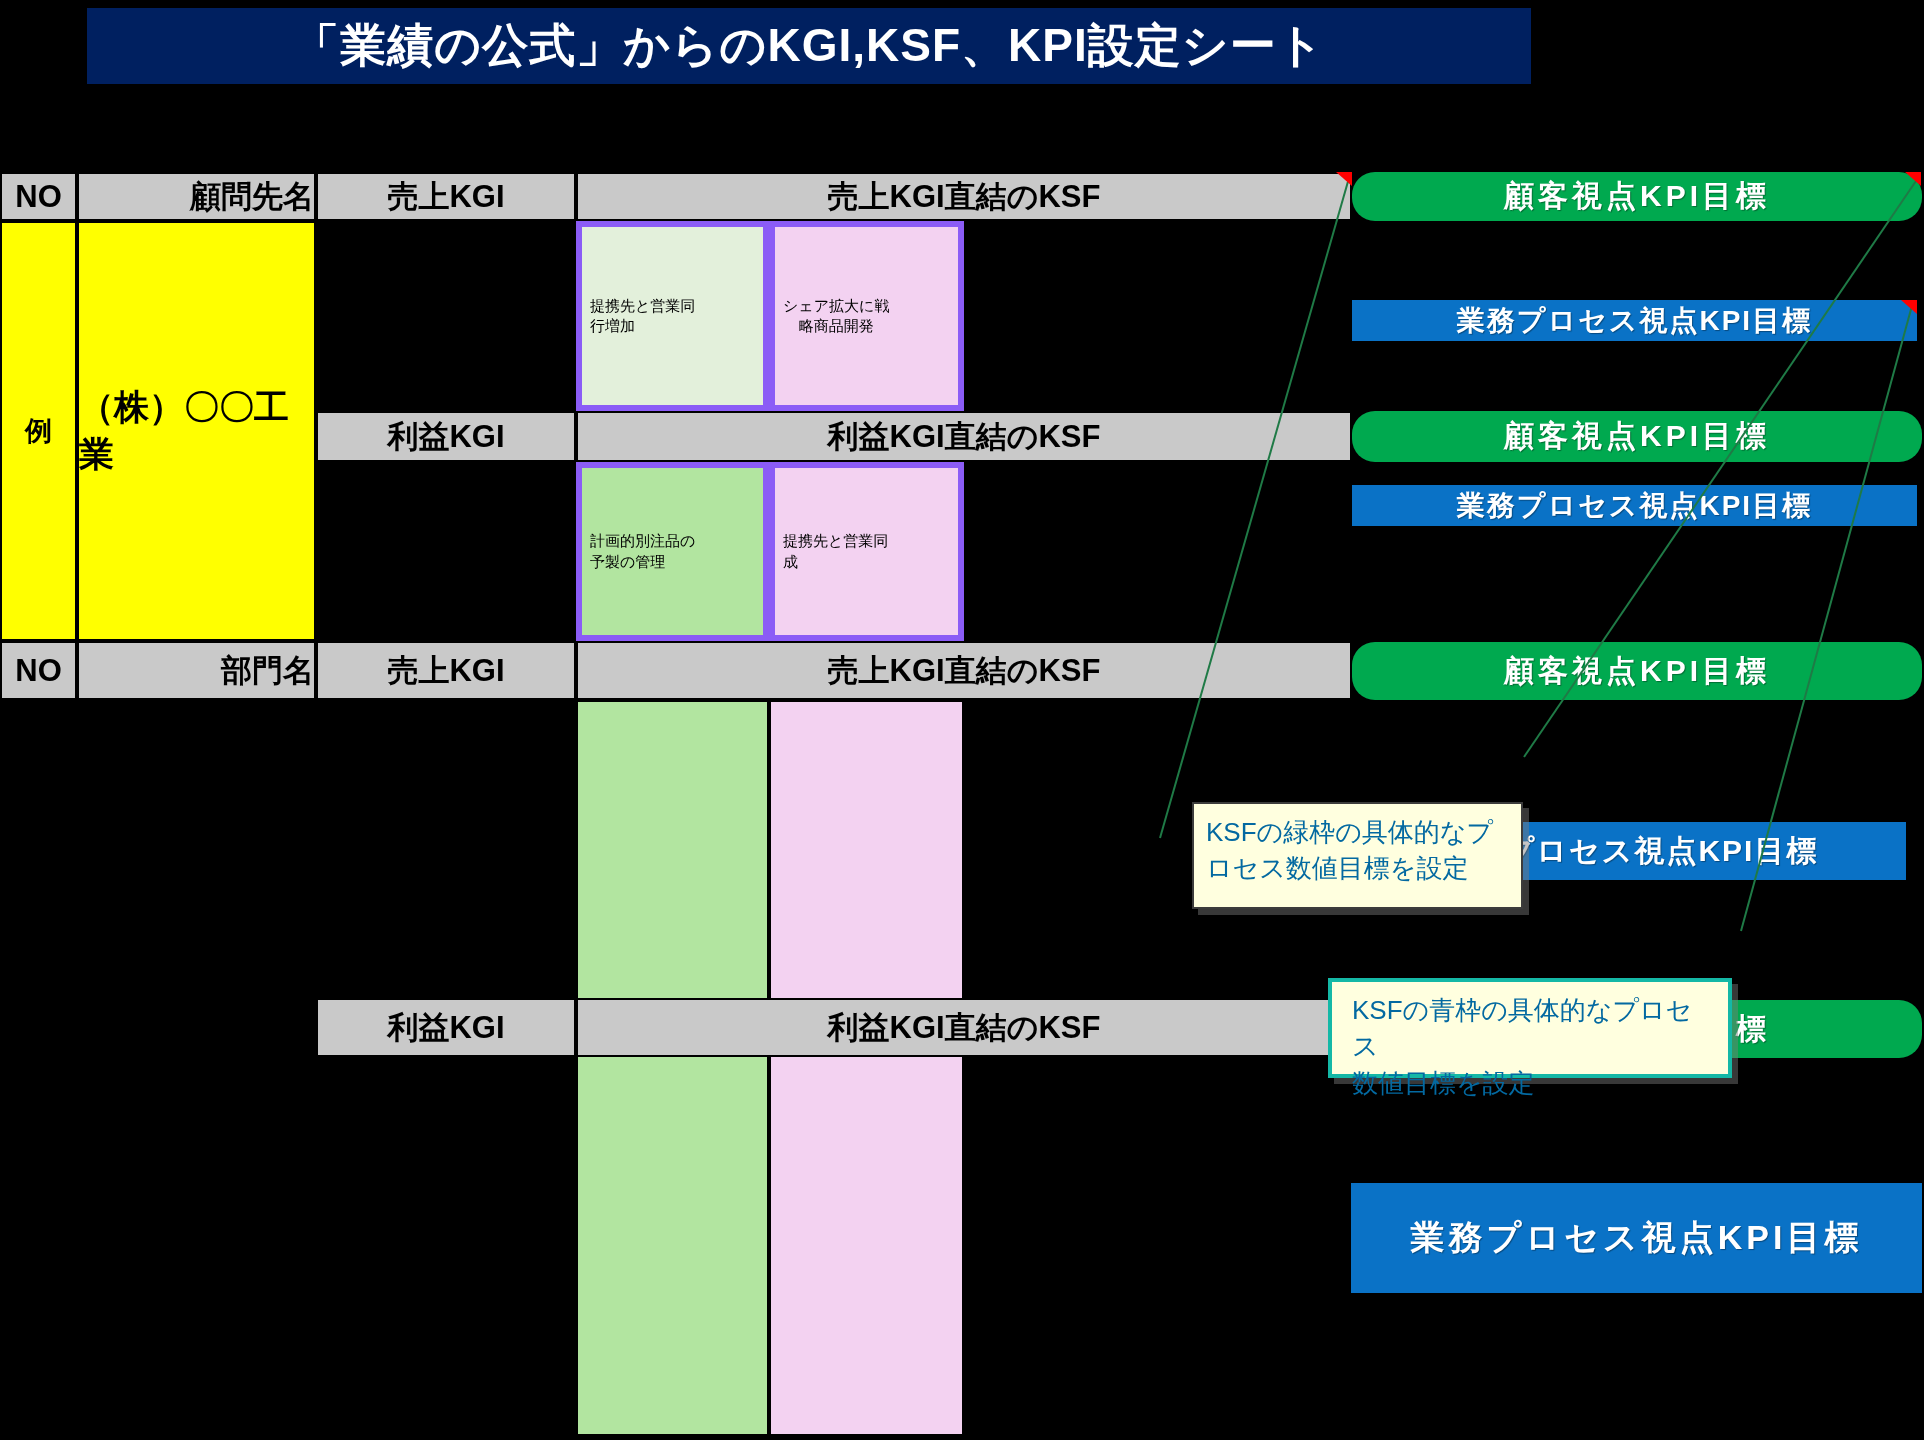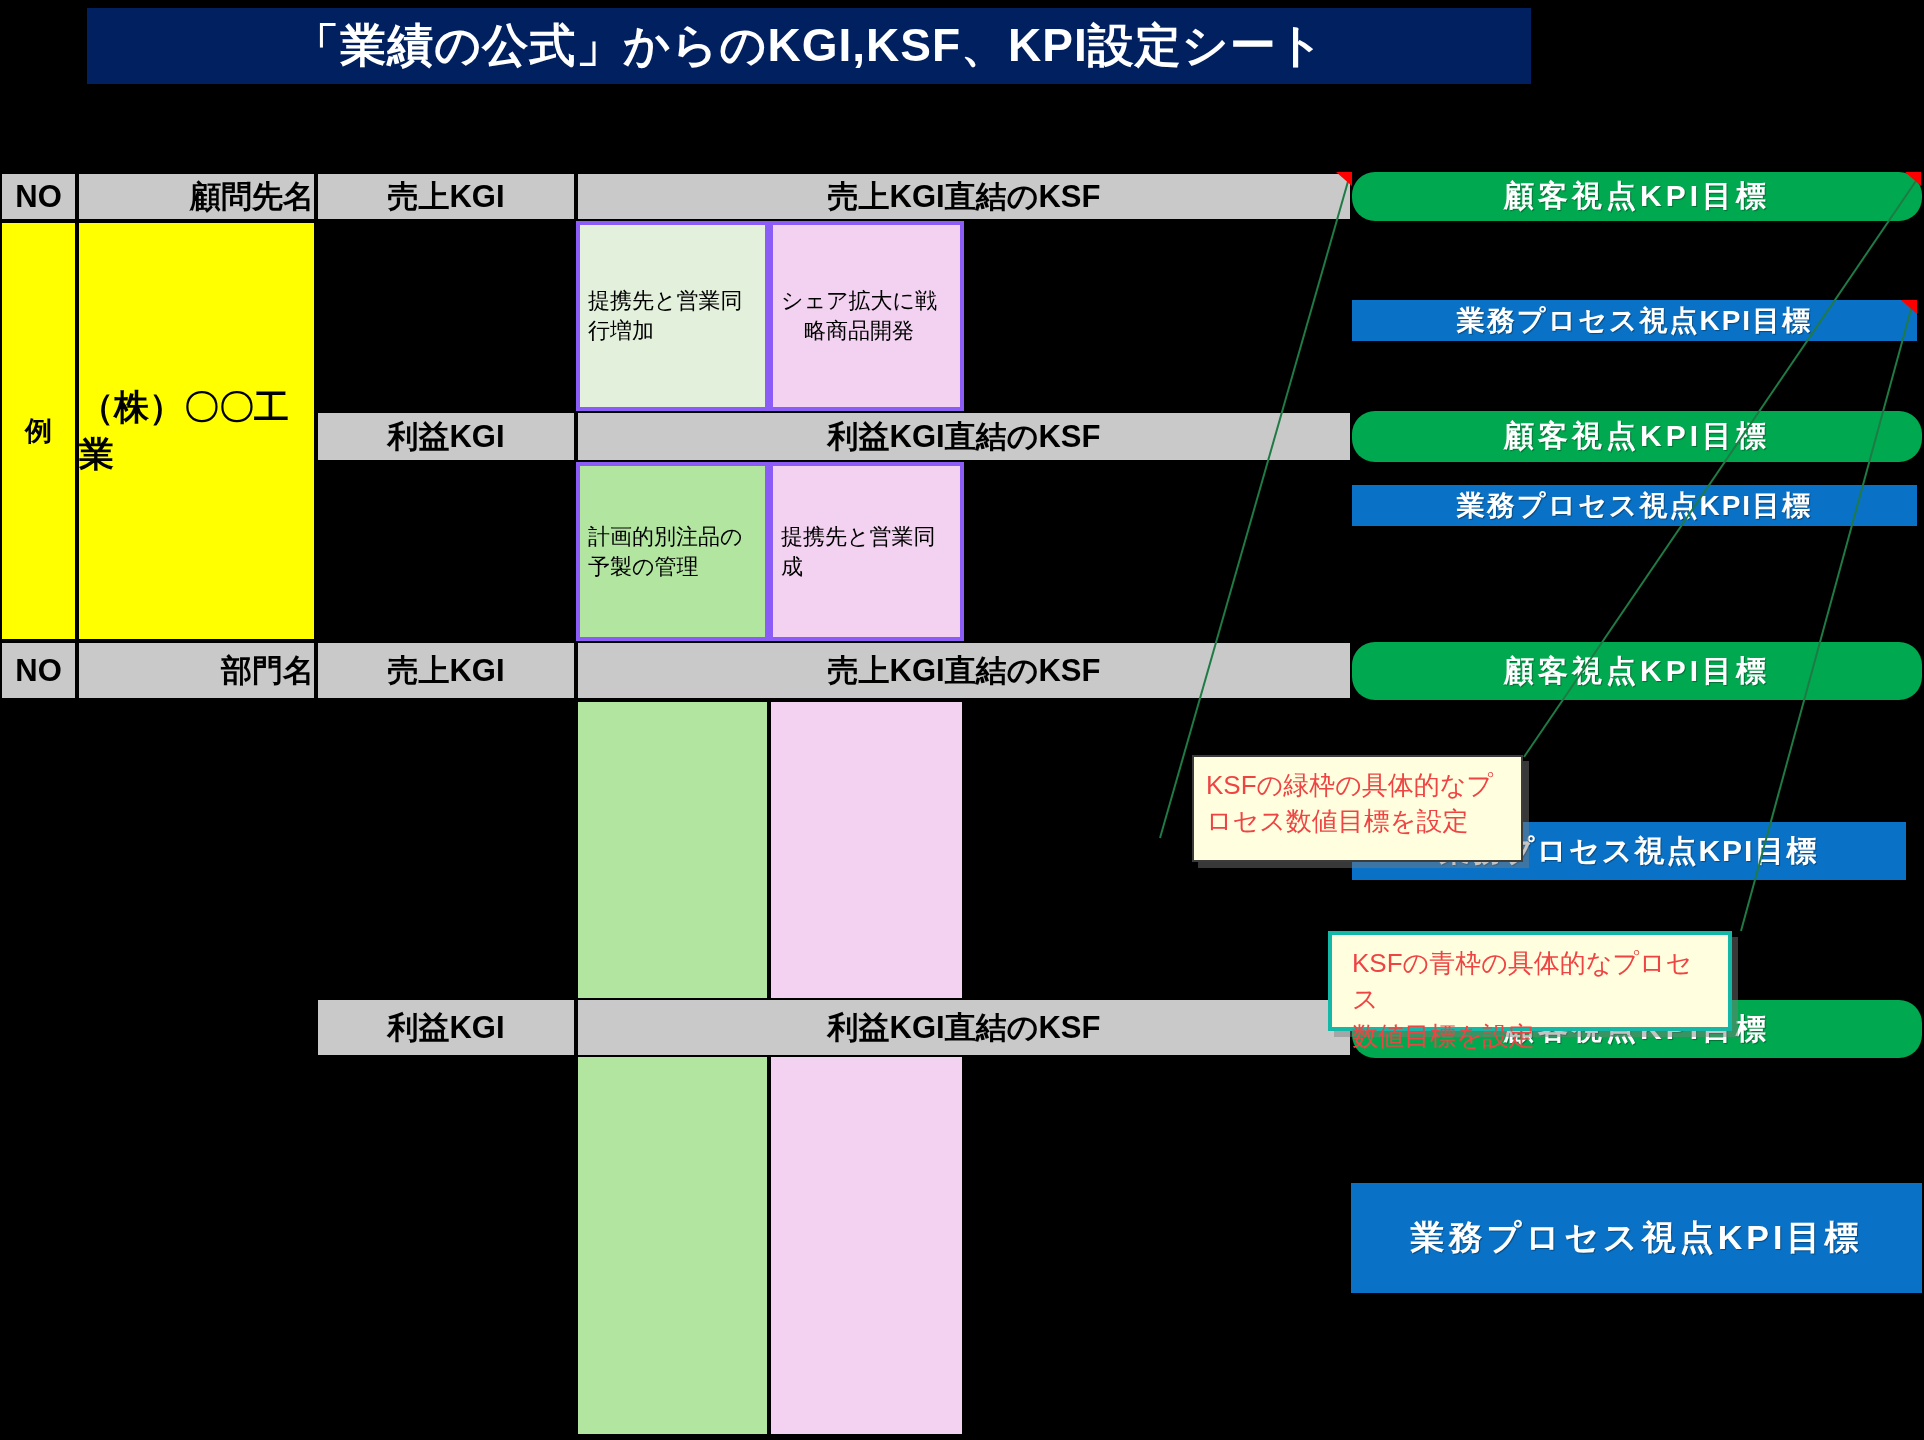--- a/index.html
+++ b/index.html
@@ -11,21 +11,21 @@
   
   #title-bar{left:87px;top:8px;width:1444px;height:76px;background:#002060;
     display:flex;align-items:center;justify-content:center;z-index:1;}
   #title-bar .t{color:#fff;font-size:46px;font-weight:bold;letter-spacing:1px;}
   
   .cell{background:#C9C9C9;border:2px solid #000;display:flex;align-items:center;z-index:1;justify-content:flex-end;}
   .cell.ctr{justify-content:center;}
   .cell .h{font-size:31px;font-weight:bold;}
   .cell.left{padding-left:10px;}
   .ycell{background:#FFFF00;border:2px solid #000;display:flex;align-items:center;justify-content:center;z-index:1;}
-  .kcell{border:4px solid #8b5cf6;padding:6px 8px;font-size:22px;line-height:1.35;
+  .kcell{border:6px solid #8b5cf6;padding:6px 8px;font-size:15px;line-height:1.35;
     display:flex;align-items:center;white-space:pre-line;z-index:1;}
   .empty-cell{background:transparent;z-index:1;}
   
   .bar{display:flex;align-items:center;justify-content:center;color:#fff;font-weight:bold;z-index:2;
     text-shadow:1px 1px 1px rgba(0,0,0,0.35);}
   .bar.green{background:#00A94F;letter-spacing:4px;border-radius:23px;}
   .bar.blue{background:#0A72C6;letter-spacing:2px;}
   
   #h1-no{left:0;top:172px;width:77px;height:49px;}
   #h1-client{left:77px;top:172px;width:239px;height:49px;}
@@ -60,21 +60,21 @@
   #s2-saleskgi-cell{left:316px;top:700px;width:260px;height:298px;}
   #s2-profitkgi-cell{left:316px;top:1057px;width:260px;height:379px;}
   #blue3{left:1352px;top:822px;width:554px;height:58px;font-size:30px;}
   #p2-kgi{left:316px;top:998px;width:260px;height:59px;z-index:2;}
   #p2-ksf{left:576px;top:998px;width:776px;height:59px;z-index:2;}
   #green-r2{left:1352px;top:1000px;width:570px;height:58px;font-size:30px;}
   #blue4{left:1351px;top:1183px;width:571px;height:110px;font-size:34px;letter-spacing:4px;}
   
   #overlay{left:0;top:0;width:1924px;height:1440px;z-index:3;pointer-events:none;}
   
-  .note{background:#FFFFDF;color:#ef4444;white-space:pre-line;z-index:4;font-size:26px;line-height:1.4;}
+  .note{background:#FFFFDF;color:#0369a1;white-space:pre-line;z-index:4;font-size:26px;line-height:1.4;margin-top:47px;}
   #note-green{left:1192px;top:755px;width:331px;height:107px;padding:10px 12px;
     border:2px solid #3C3C3C;box-shadow:6px 6px 0 rgba(125,125,125,0.45);}
   #note-entry{left:665px;top:837px;width:493px;height:120px;padding:8px 12px;
     border:3px solid #1F7A46;box-shadow:6px 6px 0 rgba(125,125,125,0.45);font-size:27px;line-height:1.32;}
   #note-blue{left:1328px;top:931px;width:404px;height:100px;padding:10px 20px;
     border:4px solid #14b8a6;box-shadow:6px 6px 0 rgba(125,125,125,0.45);}
 </style>
 </head>
 <body>
 

